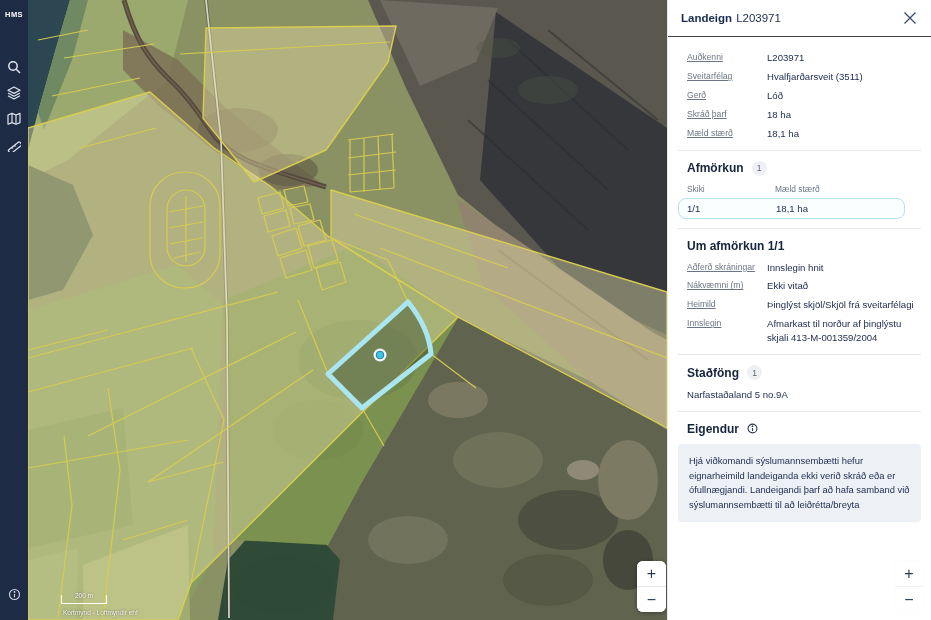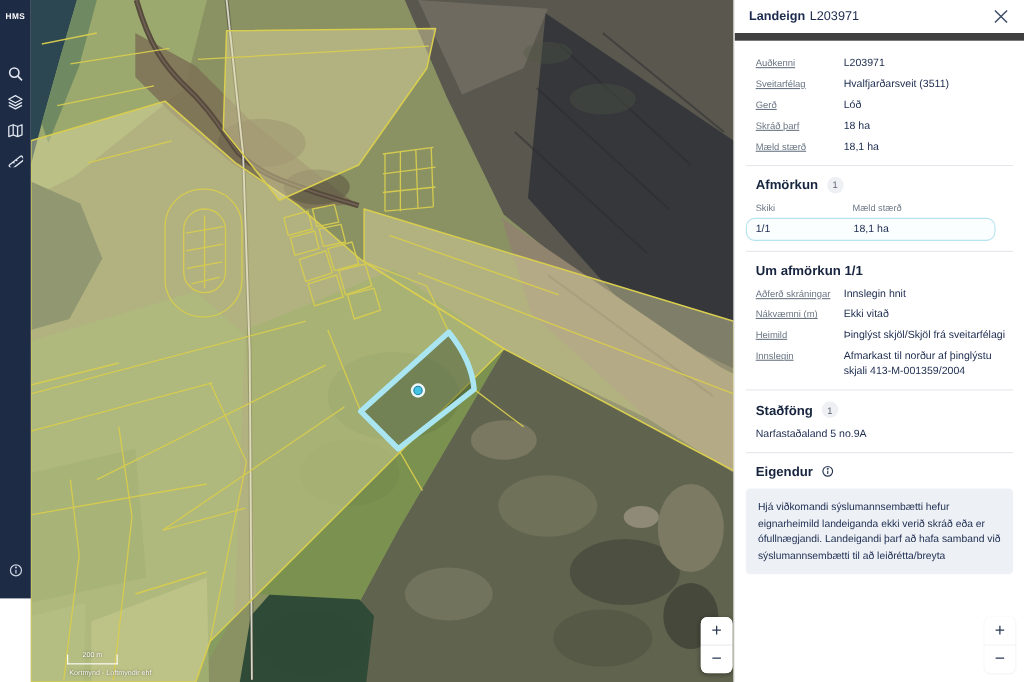--- a/index.html
+++ b/index.html
@@ -1,39 +1,39 @@
 <!DOCTYPE html>
 <html><head>
 <meta charset="utf-8">
 <style>
   * { margin:0; padding:0; box-sizing:border-box; }
   html,body { width:931px; height:620px; overflow:hidden; }
   body { display:flex; font-family:"Liberation Sans", sans-serif; background:#fff; }
 
   
-  .sidebar { width:28px; height:544px; background:#1d2b45; display:flex; flex-direction:column; align-items:center; flex:0 0 28px; position:relative; z-index:3; }
+  .sidebar { width:28px; height:620px; background:#1d2b45; display:flex; flex-direction:column; align-items:center; flex:0 0 28px; position:relative; z-index:3; }
   .logo { color:#fff; font-weight:bold; font-size:7.5px; letter-spacing:.4px; margin-top:10px; }
   .side-icons { display:flex; flex-direction:column; align-items:center; gap:11px; margin-top:40px; }
   .side-icon { width:15px; height:15px; display:flex; align-items:center; justify-content:center; cursor:pointer; }
   .side-bottom { position:absolute; bottom:18px; left:0; width:28px; display:flex; justify-content:center; }
 
   
   .map { position:relative; width:639px; height:620px; flex:0 0 639px; overflow:hidden; background:#8a9263; }
   .map svg.terrain { position:absolute; inset:0; display:block; }
   .scalebar { position:absolute; left:33px; bottom:16px; width:46px; height:9px;
               border-left:1.5px solid #fff; border-right:1.5px solid #fff; border-bottom:1.5px solid #fff; }
   .scalebar-label { position:absolute; left:0; right:0; top:-3px; text-align:center; font-size:6.5px; color:#fff; text-shadow:0 0 2px rgba(0,0,0,.6); }
   .attribution { position:absolute; left:35px; bottom:4px; font-size:6.5px; color:rgba(255,255,255,.92); text-shadow:0 0 2px rgba(0,0,0,.6); white-space:nowrap; }
   .zoomctl { position:absolute; right:1px; bottom:8px; width:29px; background:#fff; border-radius:6px; box-shadow:0 1px 4px rgba(0,0,0,.35); overflow:hidden; }
   .zoomctl button { display:block; width:29px; height:25px; background:#fff; border:none; font-size:16px; line-height:1; color:#2a3a55; cursor:pointer; font-family:inherit; }
   .zoomctl .zdiv { height:1px; background:#e3e6ea; }
 
   
   .panel { width:264px; height:620px; background:#fff; flex:0 0 264px; position:relative; border-left:1px solid #e7e9ed; color:#1b2a4e; }
-  .panel-header { height:37px; display:flex; align-items:center; padding:0 13px; border-bottom:7px solid #404040; }
+  .panel-header { height:37px; display:flex; align-items:center; padding:0 13px; border-bottom:1px solid #404040; }
   .panel-title { font-size:11.5px; }
   .panel-title .t-bold { font-weight:bold; }
   .panel-title .t-id { font-weight:normal; margin-left:4px; }
   .close-btn { margin-left:auto; width:16px; height:16px; background:none; border:none; cursor:pointer; padding:0; display:flex; align-items:center; justify-content:center; }
   .panel-body { padding:14px 10px 0 19px; }
   .kv { display:flex; margin-bottom:5px; }
   .kv .k { width:80px; flex:0 0 80px; font-size:8.6px; color:#6b7684; padding-top:1px;text-decoration:underline; }
   .kv .v { flex:1; font-size:9.6px; color:#1b2a4e; line-height:1.45; }
   .divider { height:1px; background:#e4e7ec; margin:9px 0 10px -9px; }
   .sec-head { display:flex; align-items:center; gap:8px; font-size:12px; font-weight:bold; color:#16243d; margin-bottom:8px; }

